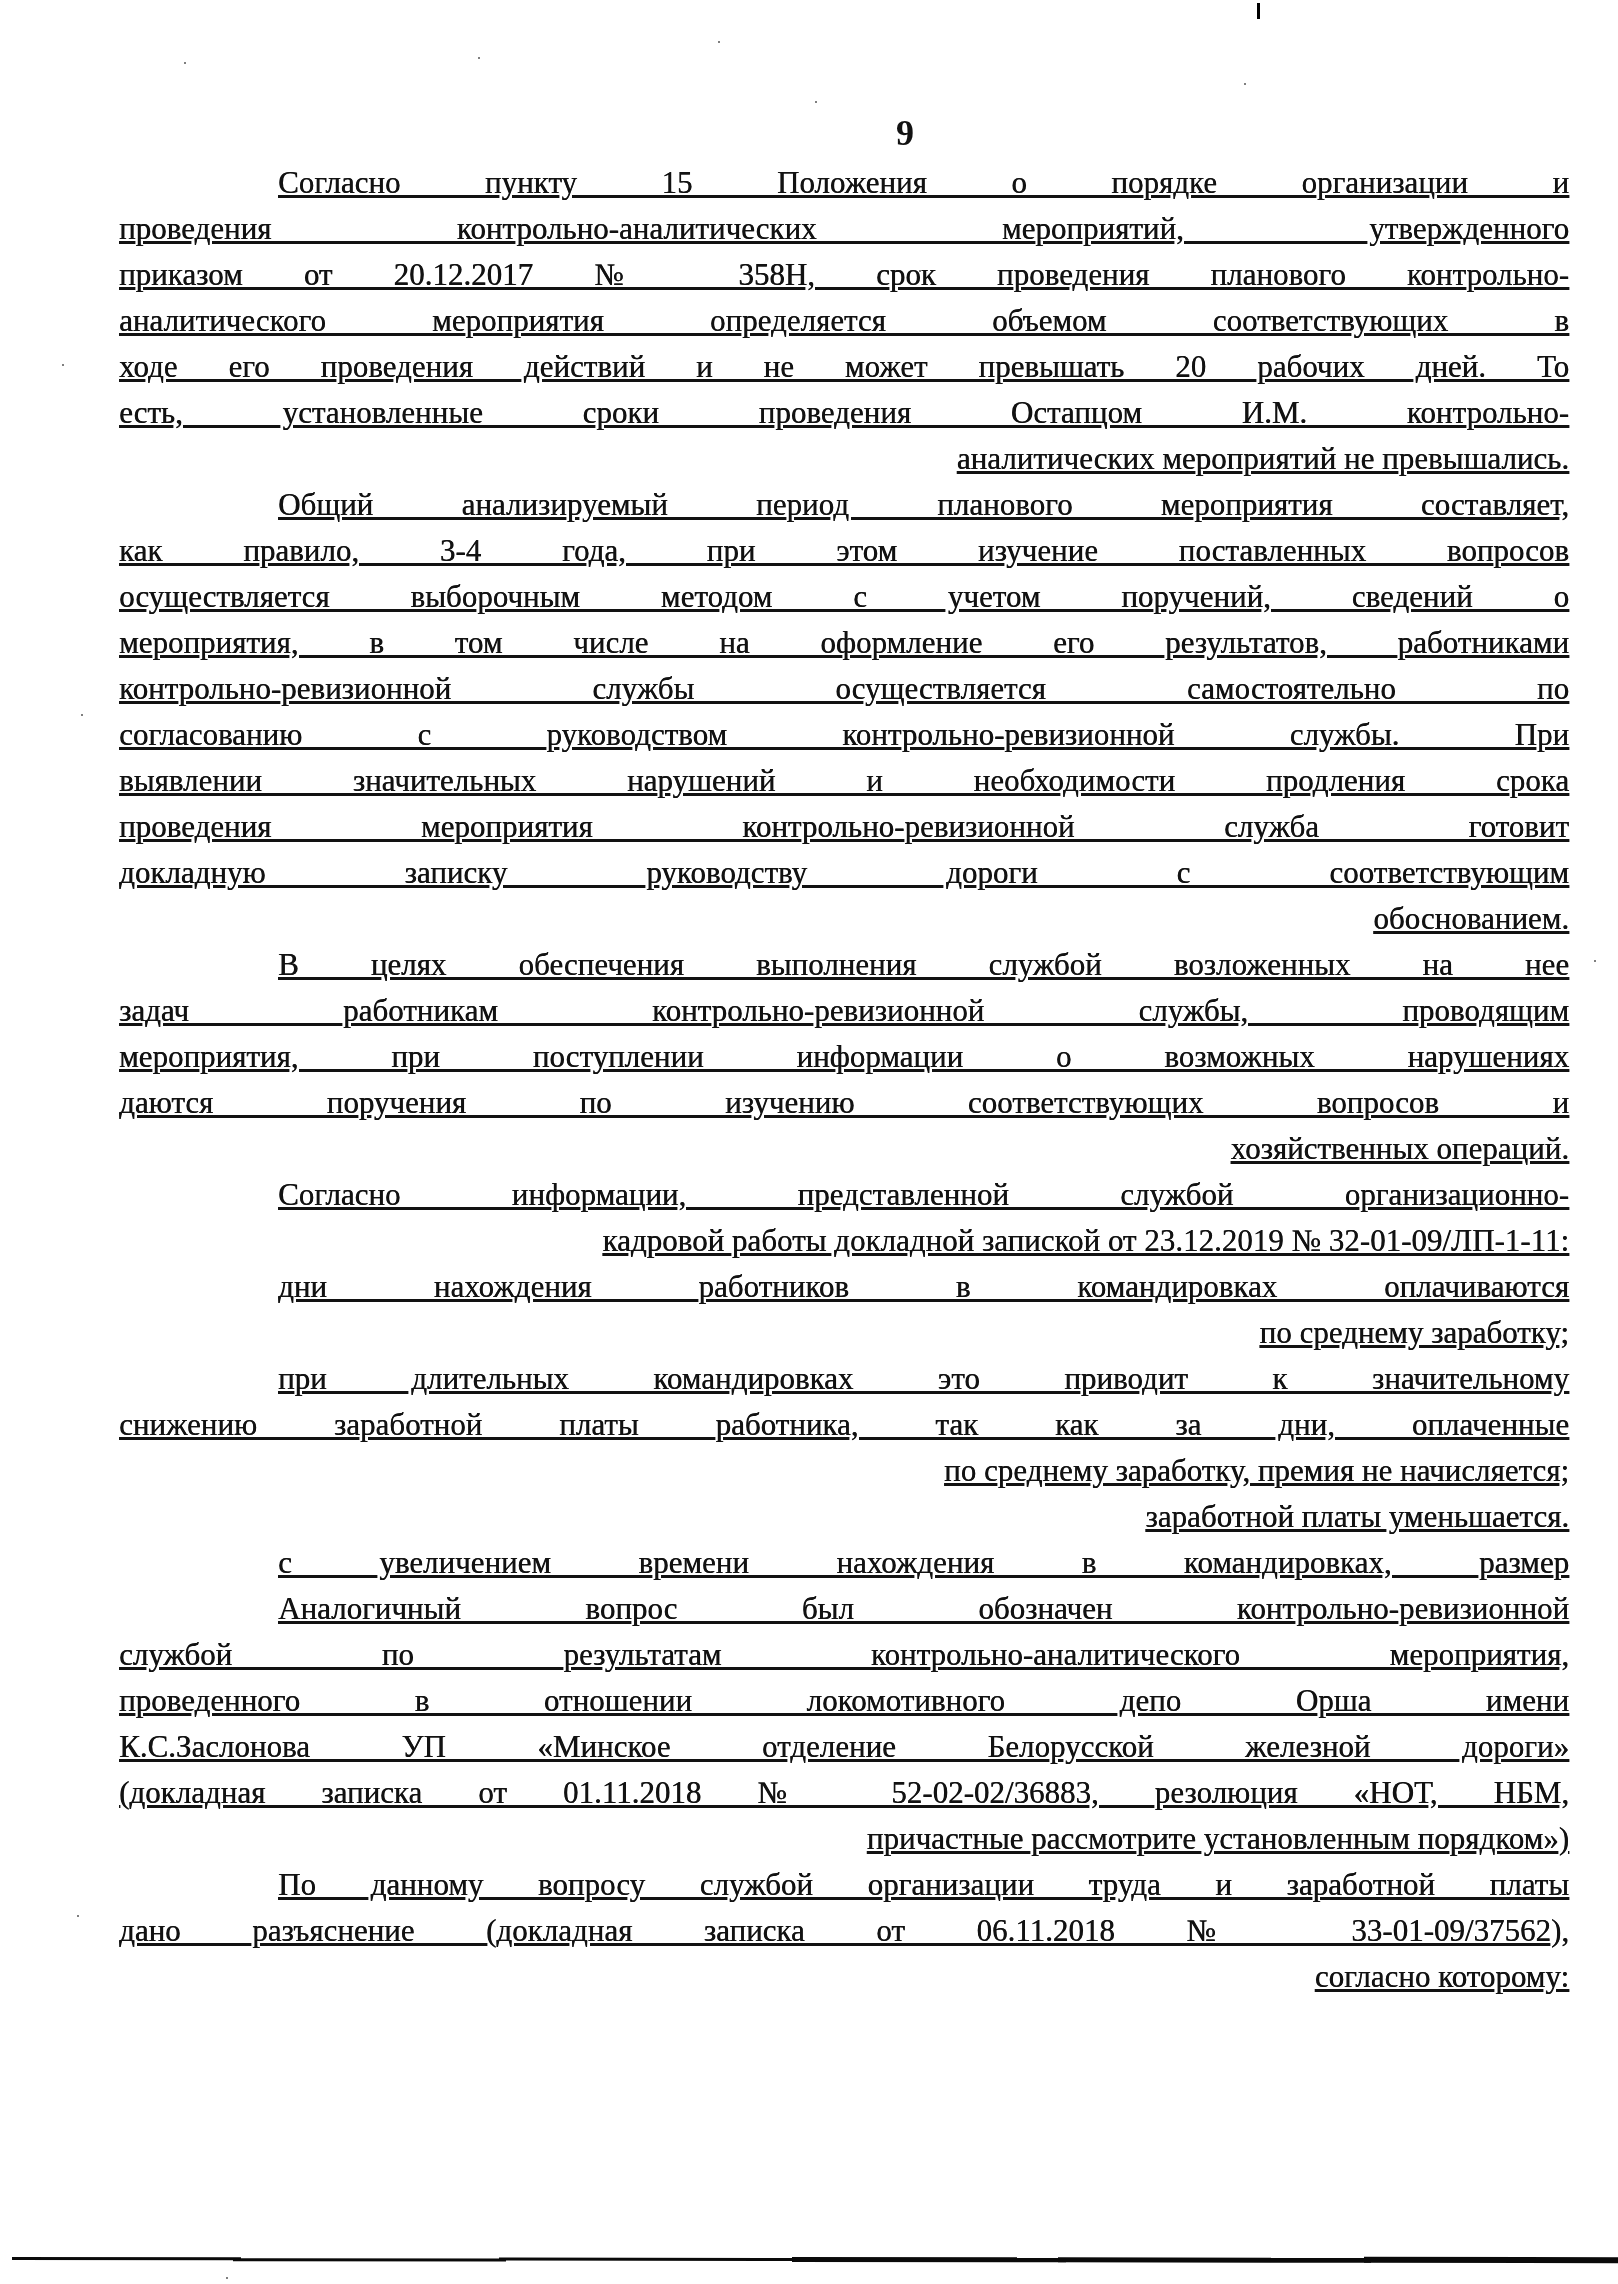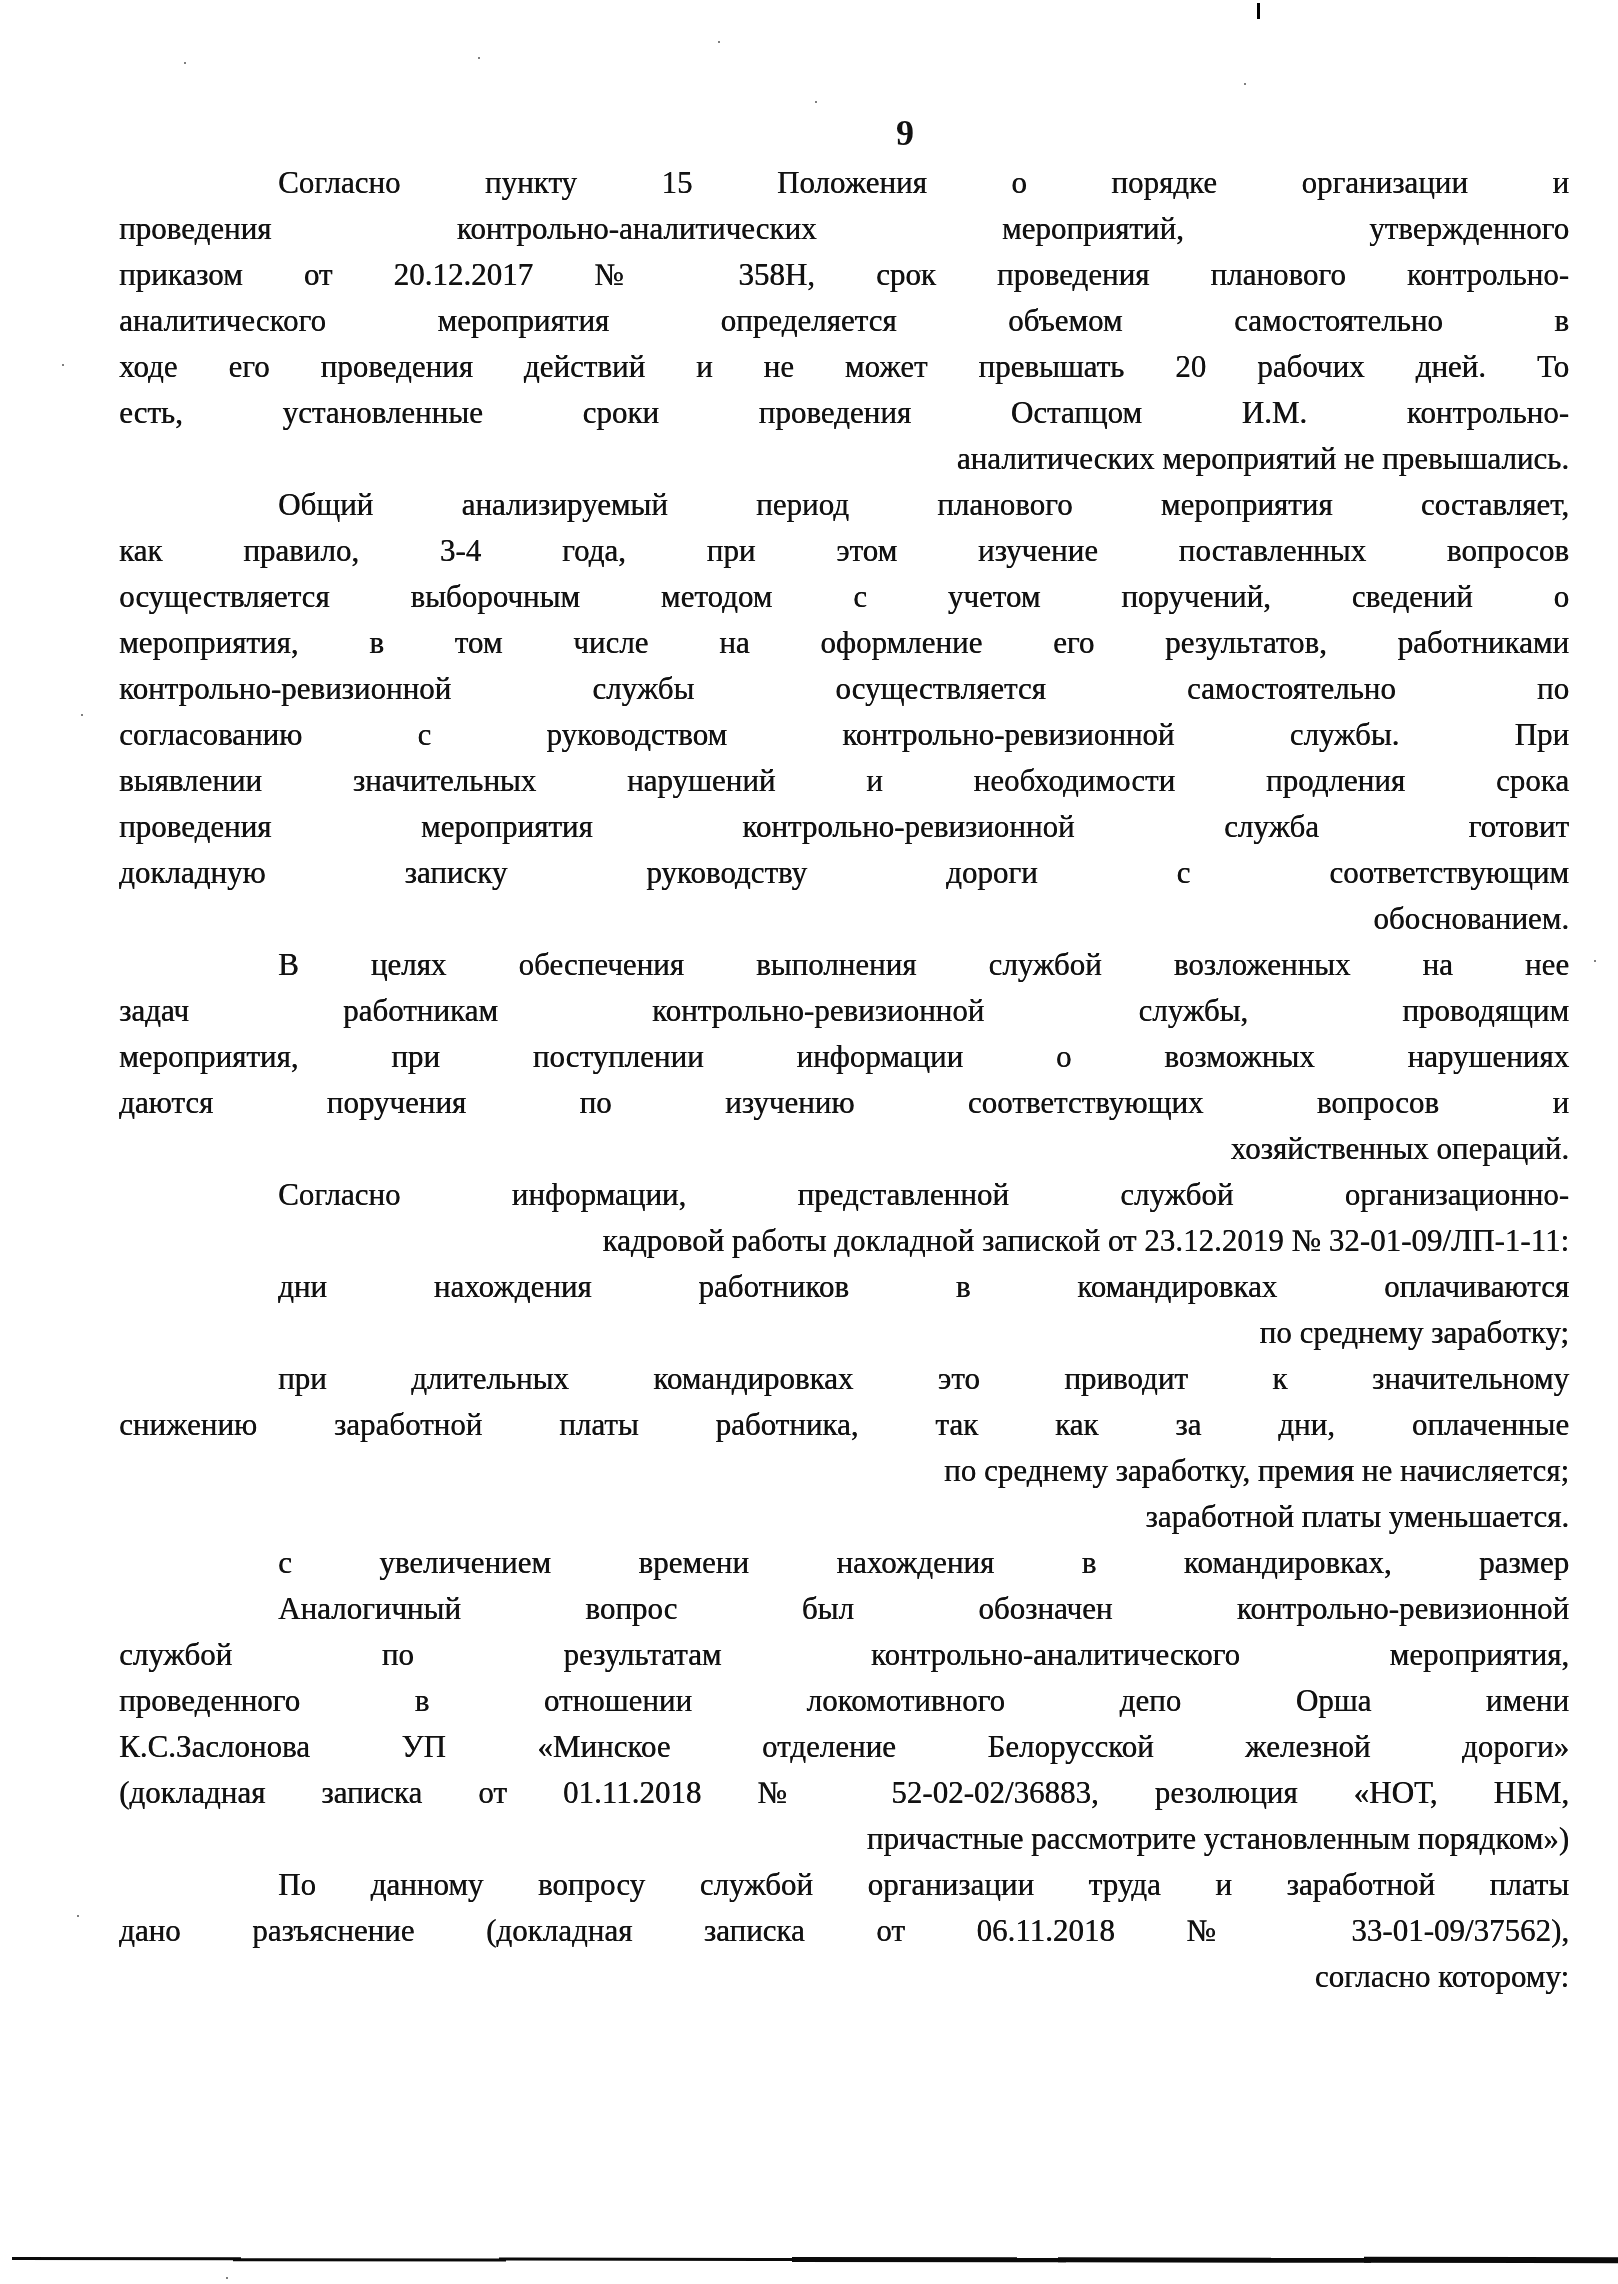--- a/index.html
+++ b/index.html
@@ -25,20 +25,21 @@
     letter-spacing: 0.7px;
   }
   .document-body {
     position: absolute;
     top: 160px;
     left: 119px;
     width: 1450px;
     font-size: 31px;
     line-height: 46px;
     text-shadow: 0.4px 0 0 currentColor; 
+    text-decoration: underline;
   }
   .paragraph { margin: 0; padding: 0; }
   .line {
     text-align: right;
     white-space: normal;
   }
   .line.j {
     text-align: justify;
     text-align-last: justify;
   }
@@ -85,21 +86,21 @@
 
 <div class="page" style="background: rgb(255, 255, 255); color: rgb(18, 18, 18);">
 
   <div class="page-number">9</div>
 
   <div class="document-body">
       <div class="paragraph">
         <div class="line j ind">Согласно пункту 15 Положения о порядке организации и</div>
         <div class="line j">проведения контрольно-аналитических мероприятий, утвержденного</div>
         <div class="line j">приказом от 20.12.2017 № 358Н, срок проведения планового контрольно-</div>
-        <div class="line j">аналитического мероприятия определяется объемом самостоятельно в</div>
+        <div class="line j">аналитического мероприятия определяется объемом соответствующих в</div>
         <div class="line j">ходе его проведения действий и не может превышать 20 рабочих дней. То</div>
         <div class="line j">есть, установленные сроки проведения Остапцом И.М. контрольно-</div>
         <div class="line">аналитических мероприятий не превышались.</div>
       </div>
       <div class="paragraph">
         <div class="line j ind">Общий анализируемый период планового мероприятия составляет,</div>
         <div class="line j">как правило, 3-4 года, при этом изучение поставленных вопросов</div>
         <div class="line j">осуществляется выборочным методом с учетом поручений, сведений о</div>
         <div class="line j">мероприятия, в том числе на оформление его результатов, работниками</div>
         <div class="line j">контрольно-ревизионной службы осуществляется самостоятельно по</div>

